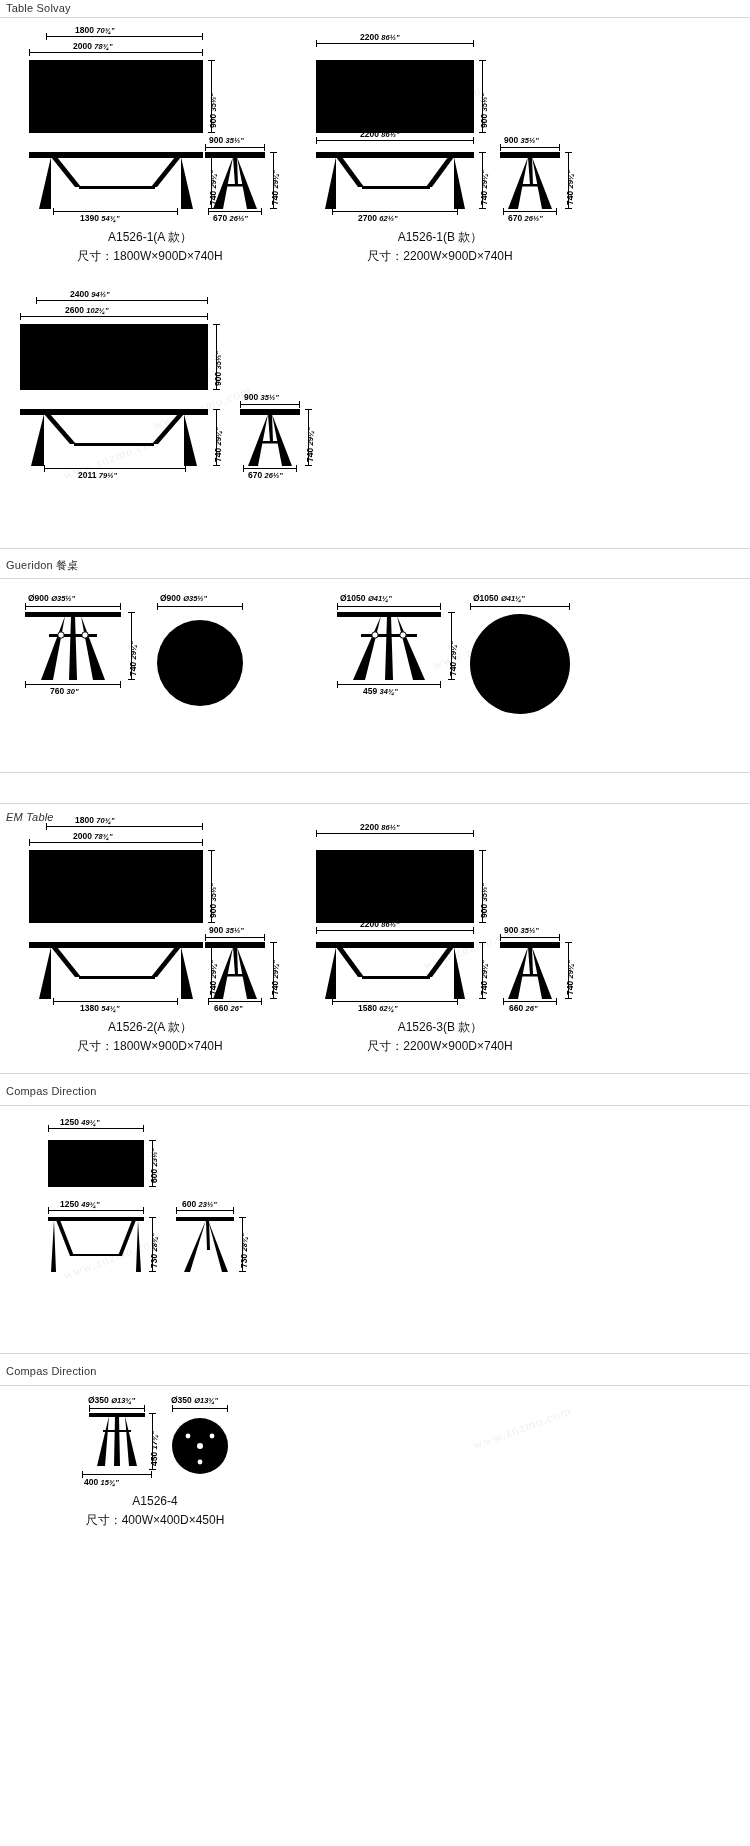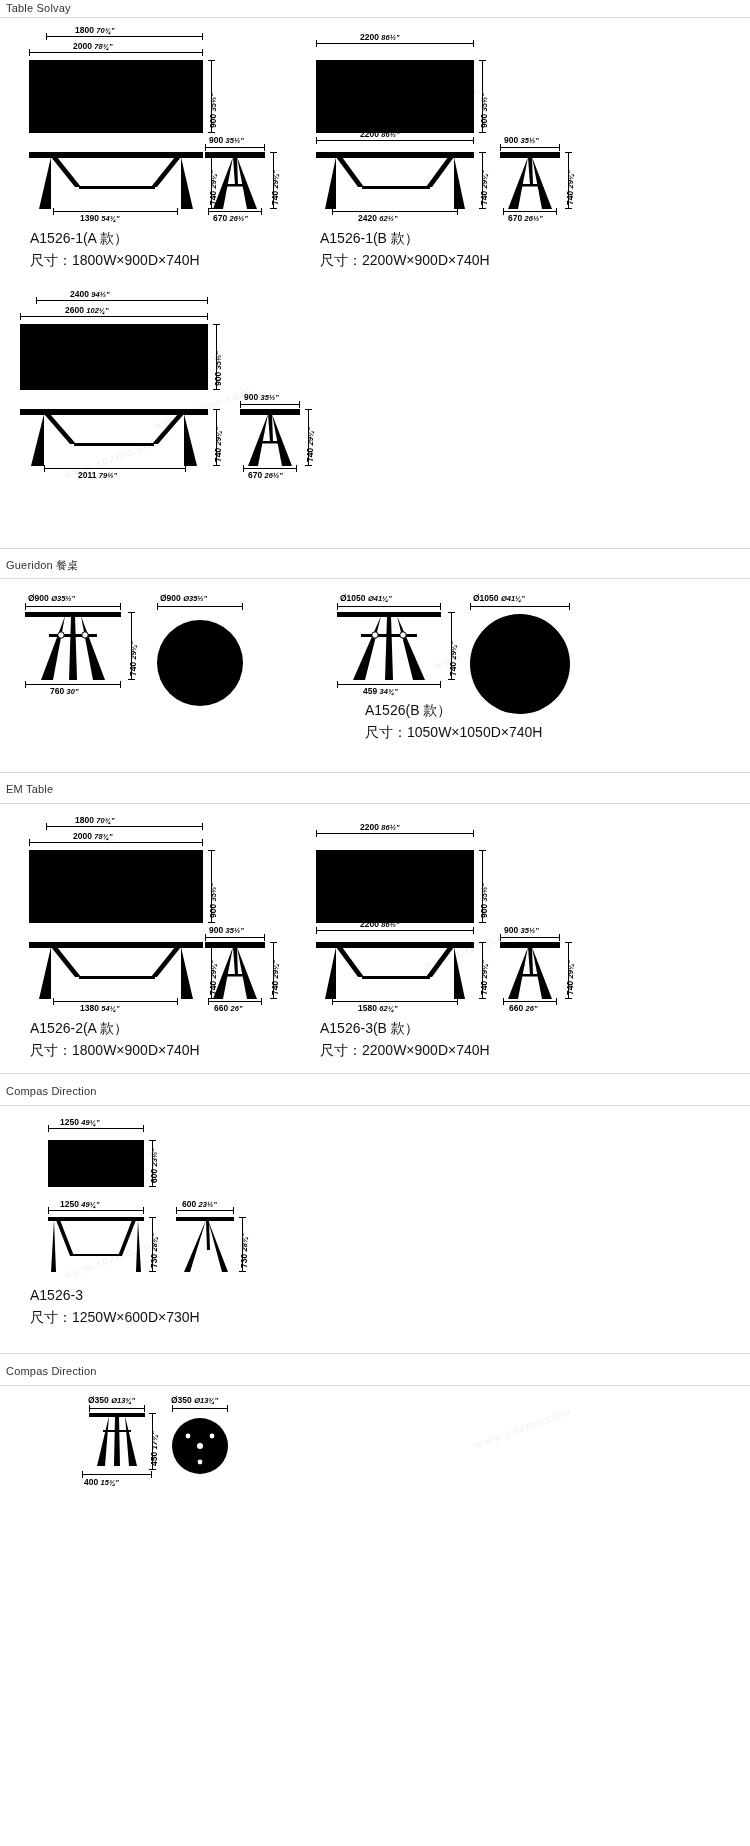--- a/index.html
+++ b/index.html
@@ -63,22 +63,22 @@
   .dimv:before,.dimv:after{
     content:"";position:absolute;left:-3px;height:1px;width:7px;background:#000;
   }
   .dimv:before{top:0;}
   .dimv:after{bottom:0;}
 
   
   .cap{
     position:absolute;
     width:240px;
-    text-align:left;
-    font-size:14px;
+    text-align:center;
+    font-size:12px;
     color:#111;
     line-height:1.55;
   }
   .cap .code{display:block;}
   .cap .size{display:block;}
 
   
   .wm{
     position:absolute;
     font-size:13px;
@@ -166,21 +166,21 @@
   <svg style="position:absolute;left:316px;top:157px;width:159px;height:56px;">
     <path d="M20,0 L9,52 L20,52 Z" fill="#000"></path>
     <path d="M20,0 L42,30 L48,30 L26,0 Z" fill="#000"></path>
     <path d="M138,0 L149,52 L138,52 Z" fill="#000"></path>
     <path d="M138,0 L116,30 L110,30 L132,0 Z" fill="#000"></path>
     <rect x="46" y="29" width="68" height="3" fill="#000"></rect>
   </svg>
   <div class="dimv" style="left:482px;top:152px;height:57px;"></div>
   <div class="vlbl" style="left:480px;top:205px;"><span>740</span> <span class="im">29¼"</span></div>
   <div class="dimh" style="left:332px;top:211px;width:126px;"></div>
-  <div class="dimlbl" style="left:358px;top:214px;"><span>2420</span> <span class="im">62½"</span></div>
+  <div class="dimlbl" style="left:358px;top:214px;"><span>2700</span> <span class="im">62½"</span></div>
 
   <div class="dimh" style="left:500px;top:147px;width:60px;"></div>
   <div class="dimlbl" style="left:504px;top:136px;"><span>900</span> <span class="im">35½"</span></div>
   <div class="ln" style="left:500px;top:152px;width:60px;height:6px;"></div>
   <svg style="position:absolute;left:500px;top:157px;width:61px;height:56px;">
     <path d="M28,0 L8,52 L18,52 Z" fill="#000"></path>
     <path d="M32,0 L52,52 L42,52 Z" fill="#000"></path>
     <rect x="18" y="27" width="24" height="2.5" fill="#000"></rect>
     <path d="M28,0 L30,28 L33,28 L32,0 Z" fill="#000"></path>
   </svg>
@@ -269,27 +269,23 @@
   </svg>
   <div class="dimv" style="left:451px;top:612px;height:68px;"></div>
   <div class="vlbl" style="left:449px;top:676px;"><span>740</span> <span class="im">29¼"</span></div>
   <div class="dimh" style="left:337px;top:684px;width:104px;"></div>
   <div class="dimlbl" style="left:363px;top:687px;"><span>459</span> <span class="im">34¾"</span></div>
 
   <div class="dimh" style="left:470px;top:606px;width:100px;"></div>
   <div class="dimlbl" style="left:473px;top:594px;"><span>Ø1050</span> <span class="im">Ø41¼"</span></div>
   <div class="blk" style="left:470px;top:614px;width:100px;height:100px;border-radius:50%;"></div>
 
-  <div class="cap" style="left:365px;top:700px;">
-    <span class="code">A1526(B 款）</span>
-    <span class="size">尺寸：1050W×1050D×740H</span>
-  </div>
 
   <div class="divider" style="top:772px;"></div>
-  <div class="section-head" style="left:6px;top:783px;">EM Table</div>
+  <div class="section-head" style="left:6px;top:811px;font-style:italic;">EM Table</div>
   <div class="divider" style="top:803px;"></div>
 
   <div class="dimh" style="left:46px;top:826px;width:157px;"></div>
   <div class="dimlbl" style="left:75px;top:816px;"><span>1800</span> <span class="im">70¾"</span></div>
   <div class="dimh" style="left:29px;top:842px;width:174px;"></div>
   <div class="dimlbl" style="left:73px;top:832px;"><span>2000</span> <span class="im">78¾"</span></div>
 
   <div class="blk" style="left:29px;top:850px;width:174px;height:73px;"></div>
   <div class="dimv" style="left:211px;top:850px;height:73px;"></div>
   <div class="vlbl" style="left:209px;top:918px;"><span>900</span> <span class="im">35½"</span></div>
@@ -395,24 +391,20 @@
   <div class="dimlbl" style="left:182px;top:1200px;"><span>600</span> <span class="im">23½"</span></div>
   <div class="ln" style="left:176px;top:1217px;width:58px;height:4px;"></div>
   <svg style="position:absolute;left:176px;top:1220px;width:59px;height:55px;">
     <path d="M30,0 L8,52 L14,52 Z" fill="#000"></path>
     <path d="M32,0 L52,52 L46,52 Z" fill="#000"></path>
     <path d="M30,0 L31,30 L34,30 L33,0 Z" fill="#000"></path>
   </svg>
   <div class="dimv" style="left:242px;top:1217px;height:55px;"></div>
   <div class="vlbl" style="left:240px;top:1268px;"><span>730</span> <span class="im">28¾"</span></div>
 
-  <div class="cap" style="left:30px;top:1285px;">
-    <span class="code">A1526-3</span>
-    <span class="size">尺寸：1250W×600D×730H</span>
-  </div>
 
   <div class="divider" style="top:1353px;"></div>
   <div class="section-head" style="left:6px;top:1365px;">Compas Direction</div>
   <div class="divider" style="top:1385px;"></div>
 
   <div class="dimh" style="left:89px;top:1408px;width:56px;"></div>
   <div class="dimlbl" style="left:88px;top:1396px;"><span>Ø350</span> <span class="im">Ø13¾"</span></div>
   <div class="ln" style="left:89px;top:1413px;width:56px;height:4px;"></div>
   <svg style="position:absolute;left:89px;top:1416px;width:57px;height:54px;">
     <path d="M20,0 L8,50 L16,50 Z" fill="#000"></path>
@@ -428,14 +420,18 @@
   <div class="dimh" style="left:172px;top:1408px;width:56px;"></div>
   <div class="dimlbl" style="left:171px;top:1396px;"><span>Ø350</span> <span class="im">Ø13¾"</span></div>
   <div class="blk" style="left:172px;top:1418px;width:56px;height:56px;border-radius:50%;"></div>
   <svg style="position:absolute;left:172px;top:1418px;width:56px;height:56px;">
     <circle cx="28" cy="28" r="3" fill="#fff"></circle>
     <circle cx="16" cy="18" r="2.4" fill="#fff"></circle>
     <circle cx="40" cy="18" r="2.4" fill="#fff"></circle>
     <circle cx="28" cy="44" r="2.4" fill="#fff"></circle>
   </svg>
 
+  <div class="cap" style="left:35px;top:1492px;">
+    <span class="code">A1526-4</span>
+    <span class="size">尺寸：400W×400D×450H</span>
+  </div>
 
 </div>
 
 </body></html>

